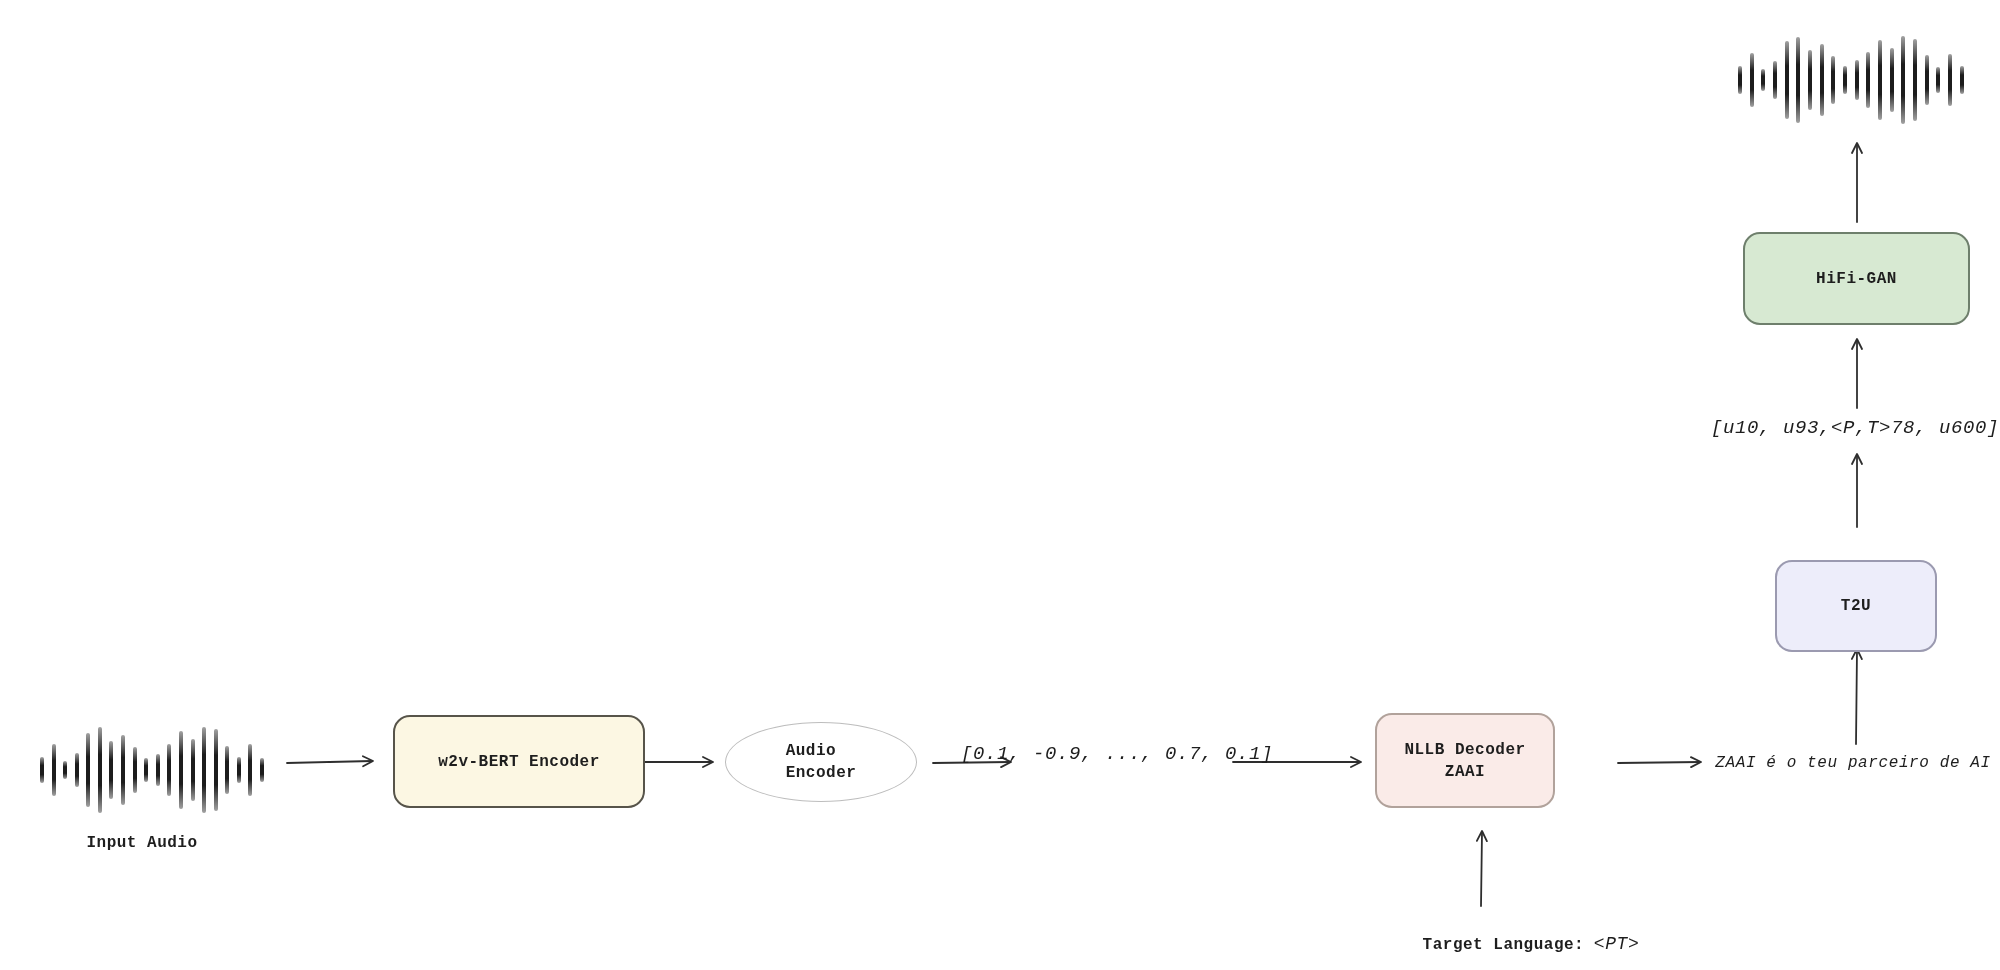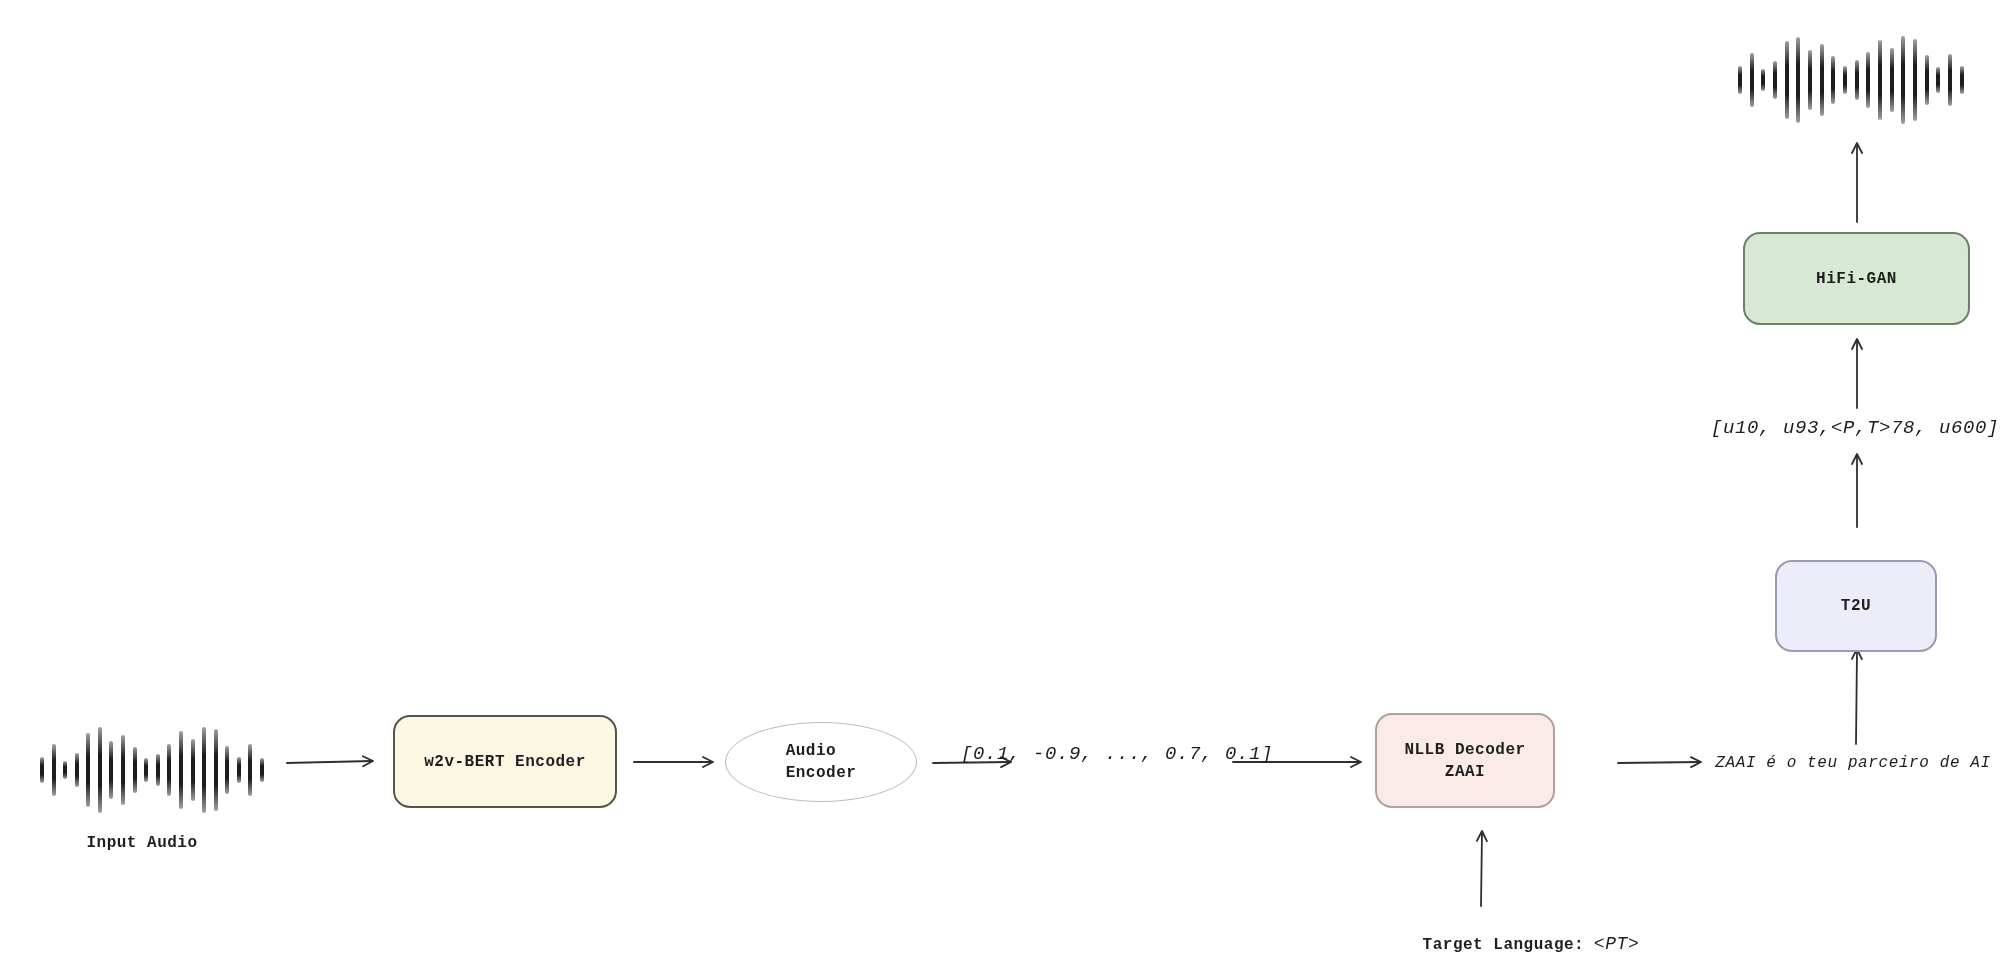--- a/index.html
+++ b/index.html
@@ -8,21 +8,21 @@
     overflow:hidden;font-family:"Liberation Mono", monospace;color:var(--text,#1e1e1e);
   }
   .layer{position:absolute;left:0;top:0;pointer-events:none;}
   
   .node{
     position:absolute;box-sizing:border-box;border-radius:17px;
     display:flex;align-items:center;justify-content:center;text-align:center;
     font-size:16px;font-weight:600;line-height:22px;letter-spacing:0.5px;
     border:2px solid #555;
   }
-  .node-w2v{left:393px;top:715px;width:224px;height:93px;background:var(--w2v_fill);border-color:var(--w2v_stroke);}
+  .node-w2v{left:393px;top:715px;width:252px;height:93px;background:var(--w2v_fill);border-color:var(--w2v_stroke);}
   .node-nllb{left:1375px;top:713px;width:180px;height:95px;background:var(--nllb_fill);border-color:var(--nllb_stroke);}
   .node-t2u{left:1775px;top:540px;width:162px;height:92px;background:var(--t2u_fill);border-color:var(--t2u_stroke);margin-top:20px;}
   .node-hifi{left:1743px;top:232px;width:227px;height:93px;background:var(--hifi_fill);border-color:var(--hifi_stroke);}
   .node-ellipse{
     left:725px;top:722px;width:192px;height:80px;border-radius:50%;
     background:var(--adapter_fill);border:1.6px solid var(--adapter_stroke);
   }
   .node-ellipse .twoline{text-align:left;}
   
   .centered{position:absolute;transform:translate(-50%,-50%);white-space:nowrap;}

